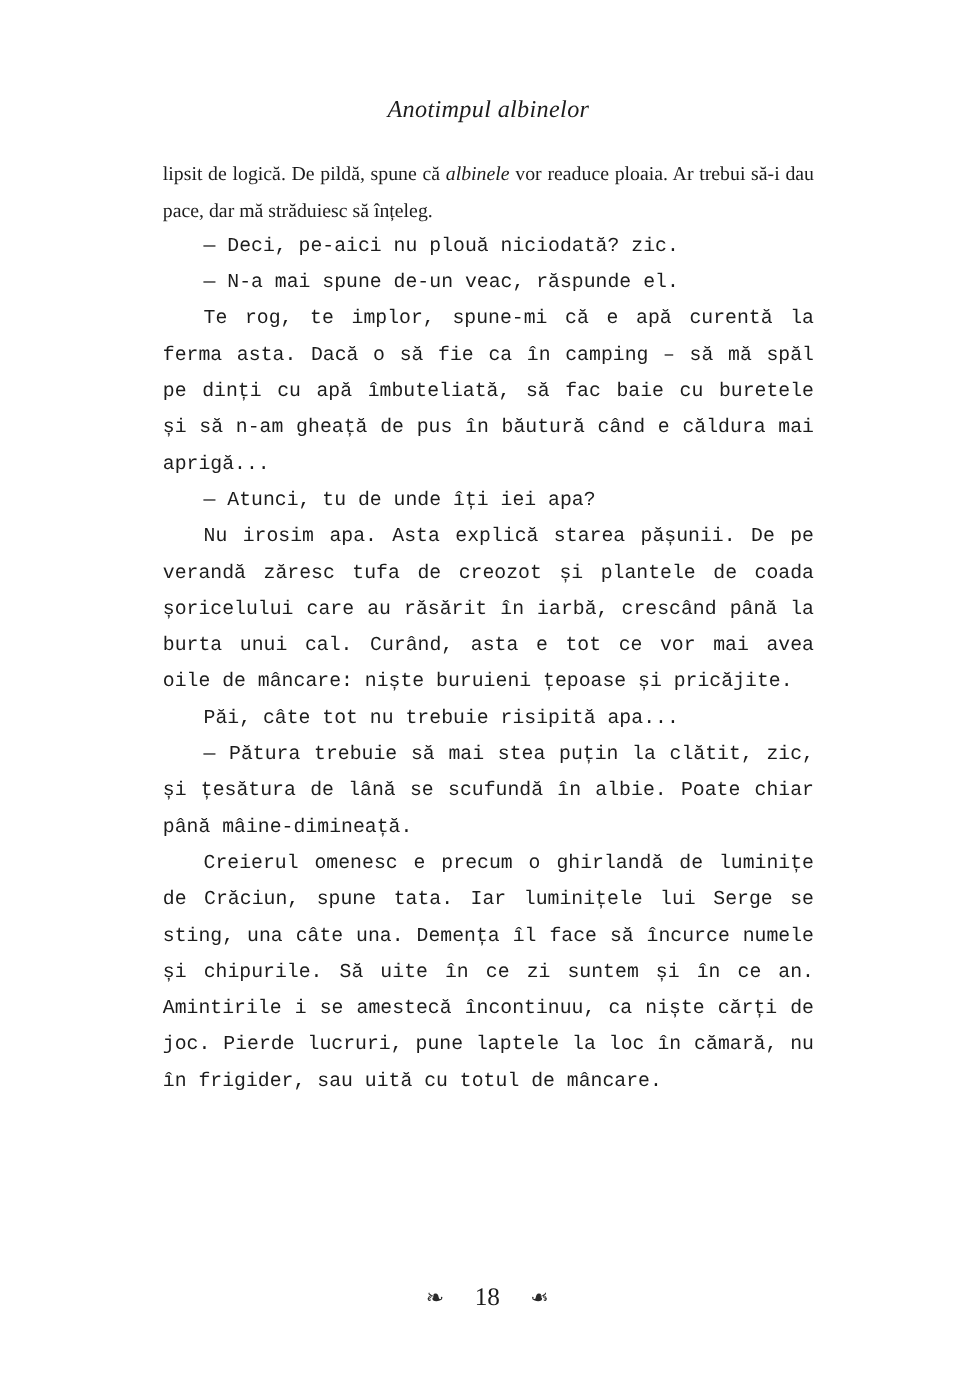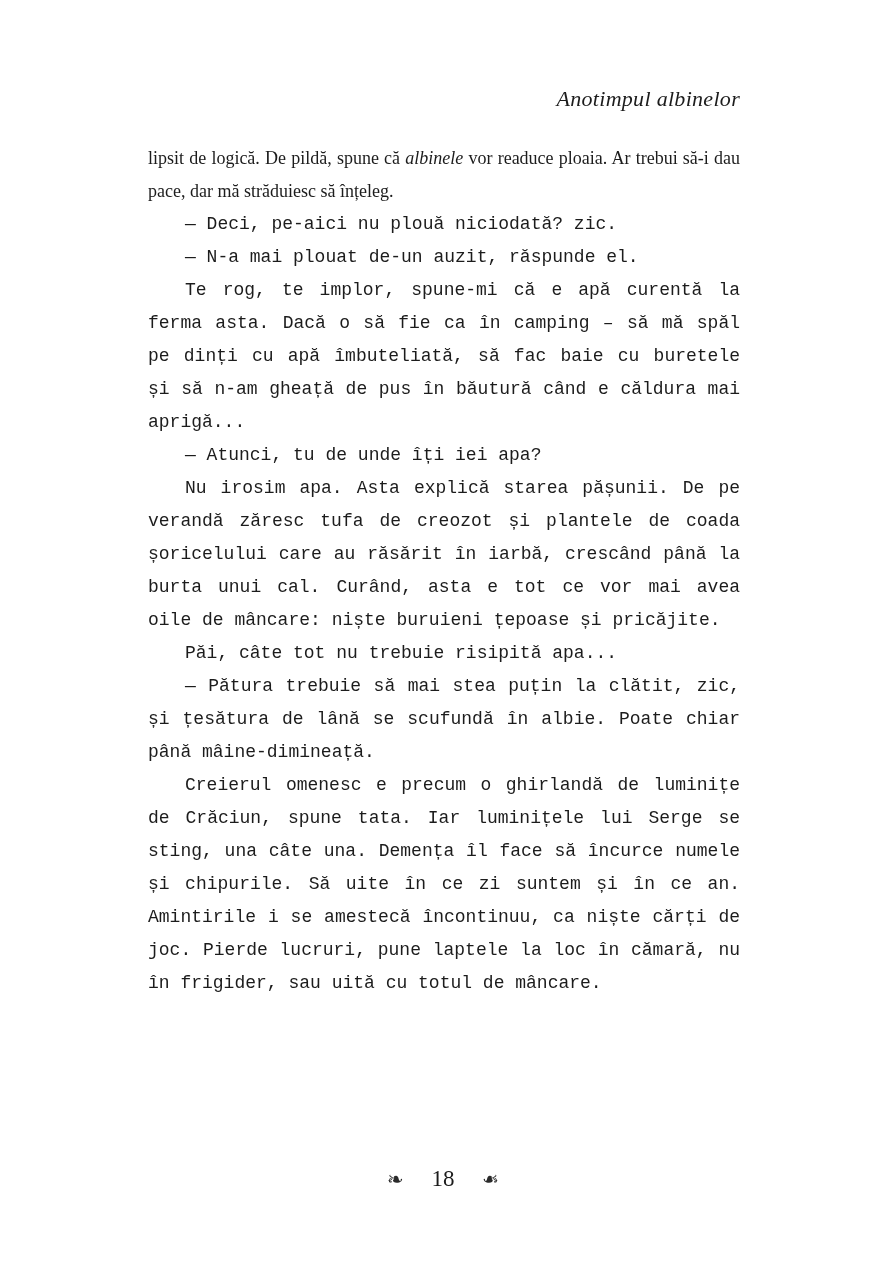--- a/index.html
+++ b/index.html
@@ -12,21 +12,21 @@
     width: 886px;
     height: 1270px;
     box-sizing: border-box;
     background: #ffffff;
     padding: 86px 146px 0 148px;
     font-family: "Liberation Serif", "DejaVu Serif", serif;
     color: #1c1c1c;
     overflow: hidden;
   }
   .running-title {
-    text-align: right;
+    text-align: center;
     font-style: italic;
     font-size: 22px;
     line-height: 26px;
     margin: 0 0 30px 0;
     letter-spacing: 0.3px;
   }
   .body-text p {
     margin: 0;
     font-size: 18px;
     line-height: 33px;
@@ -68,21 +68,21 @@
 </head>
 <body>
 
 <div class="page">
 
   <header class="running-title">Anotimpul albinelor</header>
 
   <main class="body-text">
       <p class=""><span>lipsit de logică. De pildă, spune că </span><em>albinele</em><span> vor readuce ploaia. Ar trebui să-i dau pace, dar mă străduiesc să înțeleg.</span></p>
       <p class="indent"><span>— Deci, pe-aici nu plouă niciodată? zic.</span></p>
-      <p class="indent"><span>— N-a mai plouat de-un auzit, răspunde el.</span></p>
+      <p class="indent"><span>— N-a mai spune de-un veac, răspunde el.</span></p>
       <p class="indent"><span>Te rog, te implor, spune-mi că e apă curentă la ferma asta. Dacă o să fie ca în camping – să mă spăl pe dinți cu apă îmbuteliată, să fac baie cu buretele și să n-am gheață de pus în băutură când e căldura mai aprigă...</span></p>
       <p class="indent"><span>— Atunci, tu de unde îți iei apa?</span></p>
       <p class="indent"><span>Nu irosim apa. Asta explică starea pășunii. De pe verandă zăresc tufa de creozot și plantele de coada șoricelului care au răsărit în iarbă, crescând până la burta unui cal. Curând, asta e tot ce vor mai avea oile de mâncare: niște buruieni țepoase și pricăjite.</span></p>
       <p class="indent"><span>Păi, câte tot nu trebuie risipită apa...</span></p>
       <p class="indent"><span>— Pătura trebuie să mai stea puțin la clătit, zic, și țesătura de lână se scufundă în albie. Poate chiar până mâine-dimineață.</span></p>
       <p class="indent"><span>Creierul omenesc e precum o ghirlandă de luminițe de Crăciun, spune tata. Iar luminițele lui Serge se sting, una câte una. Demența îl face să încurce numele și chipurile. Să uite în ce zi suntem și în ce an. Amintirile i se amestecă încontinuu, ca niște cărți de joc. Pierde lucruri, pune laptele la loc în cămară, nu în frigider, sau uită cu totul de mâncare.</span></p>
     </main>
 
   <footer class="page-footer">
     <span class="fleuron">❧</span>

